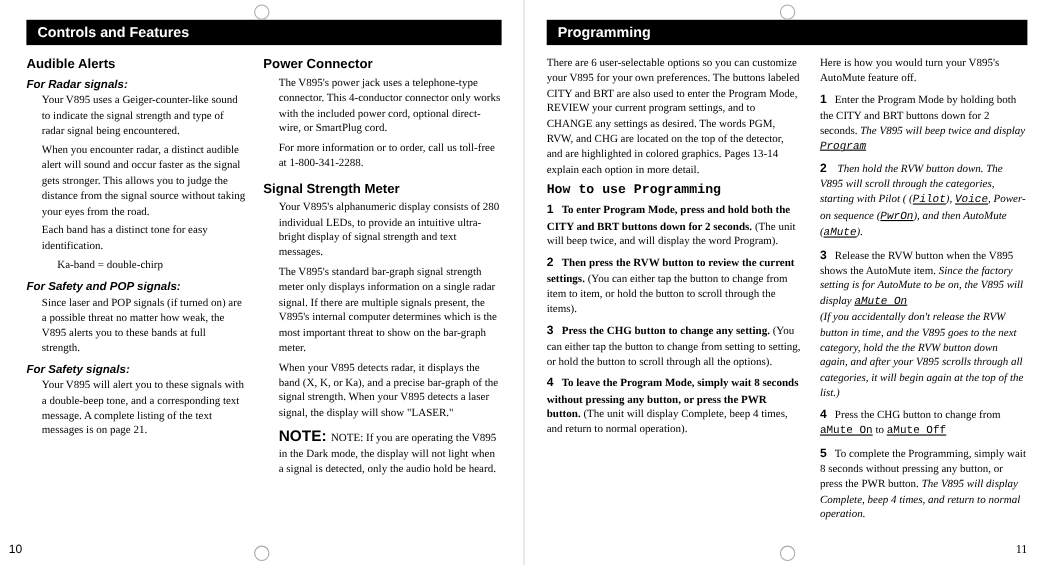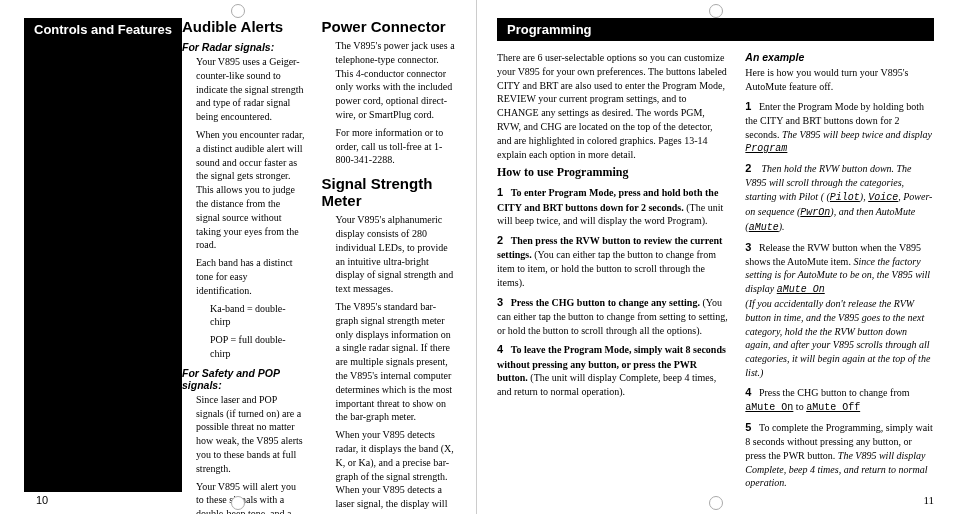--- a/index.html
+++ b/index.html
@@ -19,20 +19,21 @@
       flex: 1;
       height: 100%;
     }
     
     .left-page {
       width: 477px;
       height: 514px;
       background: #fff;
       padding: 18px 20px 12px 24px;
       display: flex;
+      flex-direction: column;
       border-right: 1px solid #ccc;
       position: relative;
     }
     
     .right-page {
       width: 477px;
       height: 514px;
       background: #fff;
       padding: 18px 20px 12px 20px;
       display: flex;
@@ -74,21 +75,21 @@
       padding-right: 8px;
     }
     .right-right-col {
       width: 45%;
       padding-left: 8px;
       border-left: 0px;
     }
 
     .section-title {
       font-family: Arial, Helvetica, sans-serif;
-      font-size: 15px;
+      font-size: 12px;
       font-weight: bold;
       margin-bottom: 4px;
     }
     .subsection-title {
       font-family: Arial, Helvetica, sans-serif;
       font-size: 10.5px;
       font-style: italic;
       font-weight: bold;
       margin-bottom: 2px;
       margin-top: 6px;
@@ -100,21 +101,21 @@
     }
     .indent {
       padding-left: 14px;
     }
     .indent2 {
       padding-left: 28px;
     }
 
     
     .how-to-title {
-      font-family: Liberation Serif, serif;
+      font-family: Liberation Mono, monospace;
       font-size: 12px;
       font-weight: bold;
       margin-bottom: 5px;
       margin-top: 4px;
     }
     .step {
       margin-bottom: 5px;
       font-size: 10px;
       line-height: 1.38;
     }
@@ -131,21 +132,21 @@
     .code-text {
       font-family: Courier New, monospace;
       font-size: 10px;
       text-align: center;
     }
 
     
     .page-number-left {
       position: absolute;
       bottom: 8px;
-      left: 36px;
+      left: 8px;
       font-size: 11px;
       font-family: Arial, Helvetica, sans-serif;
     }
     .page-number-right {
       position: absolute;
       bottom: 8px;
       right: 20px;
       font-size: 11px;
       font-family: Liberation Serif, serif;
     }
@@ -203,25 +204,25 @@
     <div class="page-content">
 
       <div class="left-col">
         <div class="section-title">Audible Alerts</div>
 
         <div class="subsection-title">For Radar signals:</div>
         <p class="body-text indent">Your V895 uses a Geiger-counter-like sound to indicate the signal strength and type of radar signal being encountered.</p>
         <p class="body-text indent">When you encounter radar, a distinct audible alert will sound and occur faster as the signal gets stronger. This allows you to judge the distance from the signal source without taking your eyes from the road.</p>
         <p class="body-text indent">Each band has a distinct tone for easy identification.</p>
         <p class="body-text indent2">Ka-band = double-chirp</p>
-        <p class="body-text indent2">POP = full double-chirp</p>
 
         <div class="subsection-title">For Safety and POP signals:</div>
         <p class="body-text indent">Since laser and POP signals (if turned on) are a possible threat no matter how weak, the V895 alerts you to these bands at full strength.</p>
 
+        <div class="subsection-title">For Safety signals:</div>
         <p class="body-text indent">Your V895 will alert you to these signals with a double-beep tone, and a corresponding text message. A complete listing of the text messages is on page 21.</p>
       </div>
 
       <div class="right-col">
         <div class="section-title">Power Connector</div>
         <p class="body-text indent">The V895's power jack uses a telephone-type connector. This 4-conductor connector only works with the included power cord, optional direct-wire, or SmartPlug cord.</p>
         <p class="body-text indent">For more information or to order, call us toll-free at 1-800-341-2288.</p>
 
         <div class="section-title" style="margin-top:8px;">Signal Strength Meter</div>
         <p class="body-text indent">Your V895's alphanumeric display consists of 280 individual LEDs, to provide an intuitive ultra-bright display of signal strength and text messages.</p>
@@ -265,21 +266,20 @@
         </div>
 
         <div class="step">
           <span class="step-num">4</span>
           &nbsp;&nbsp;<span class="step-bold">To leave the Program Mode, simply wait 8 seconds without pressing any button, or press the PWR button.</span>
           <span>(The unit will display Complete, beep 4 times, and return to normal operation).</span>
         </div>
       </div>
 
       <div class="right-right-col">
-        <div class="example-title">An example</div>
         <p class="italic-body" style="margin-bottom:5px;">Here is how you would turn your V895's AutoMute feature off.</p>
 
         <div class="italic-step">
           <span class="step-num">1</span>
           &nbsp;&nbsp;<span>Enter the Program Mode by holding both the CITY and BRT buttons down for 2 seconds.</span>
           <span class="italic">
             <span>The V895 will beep twice and display</span>
             <span class="code-text underline">Program</span>
           </span>
         </div>

